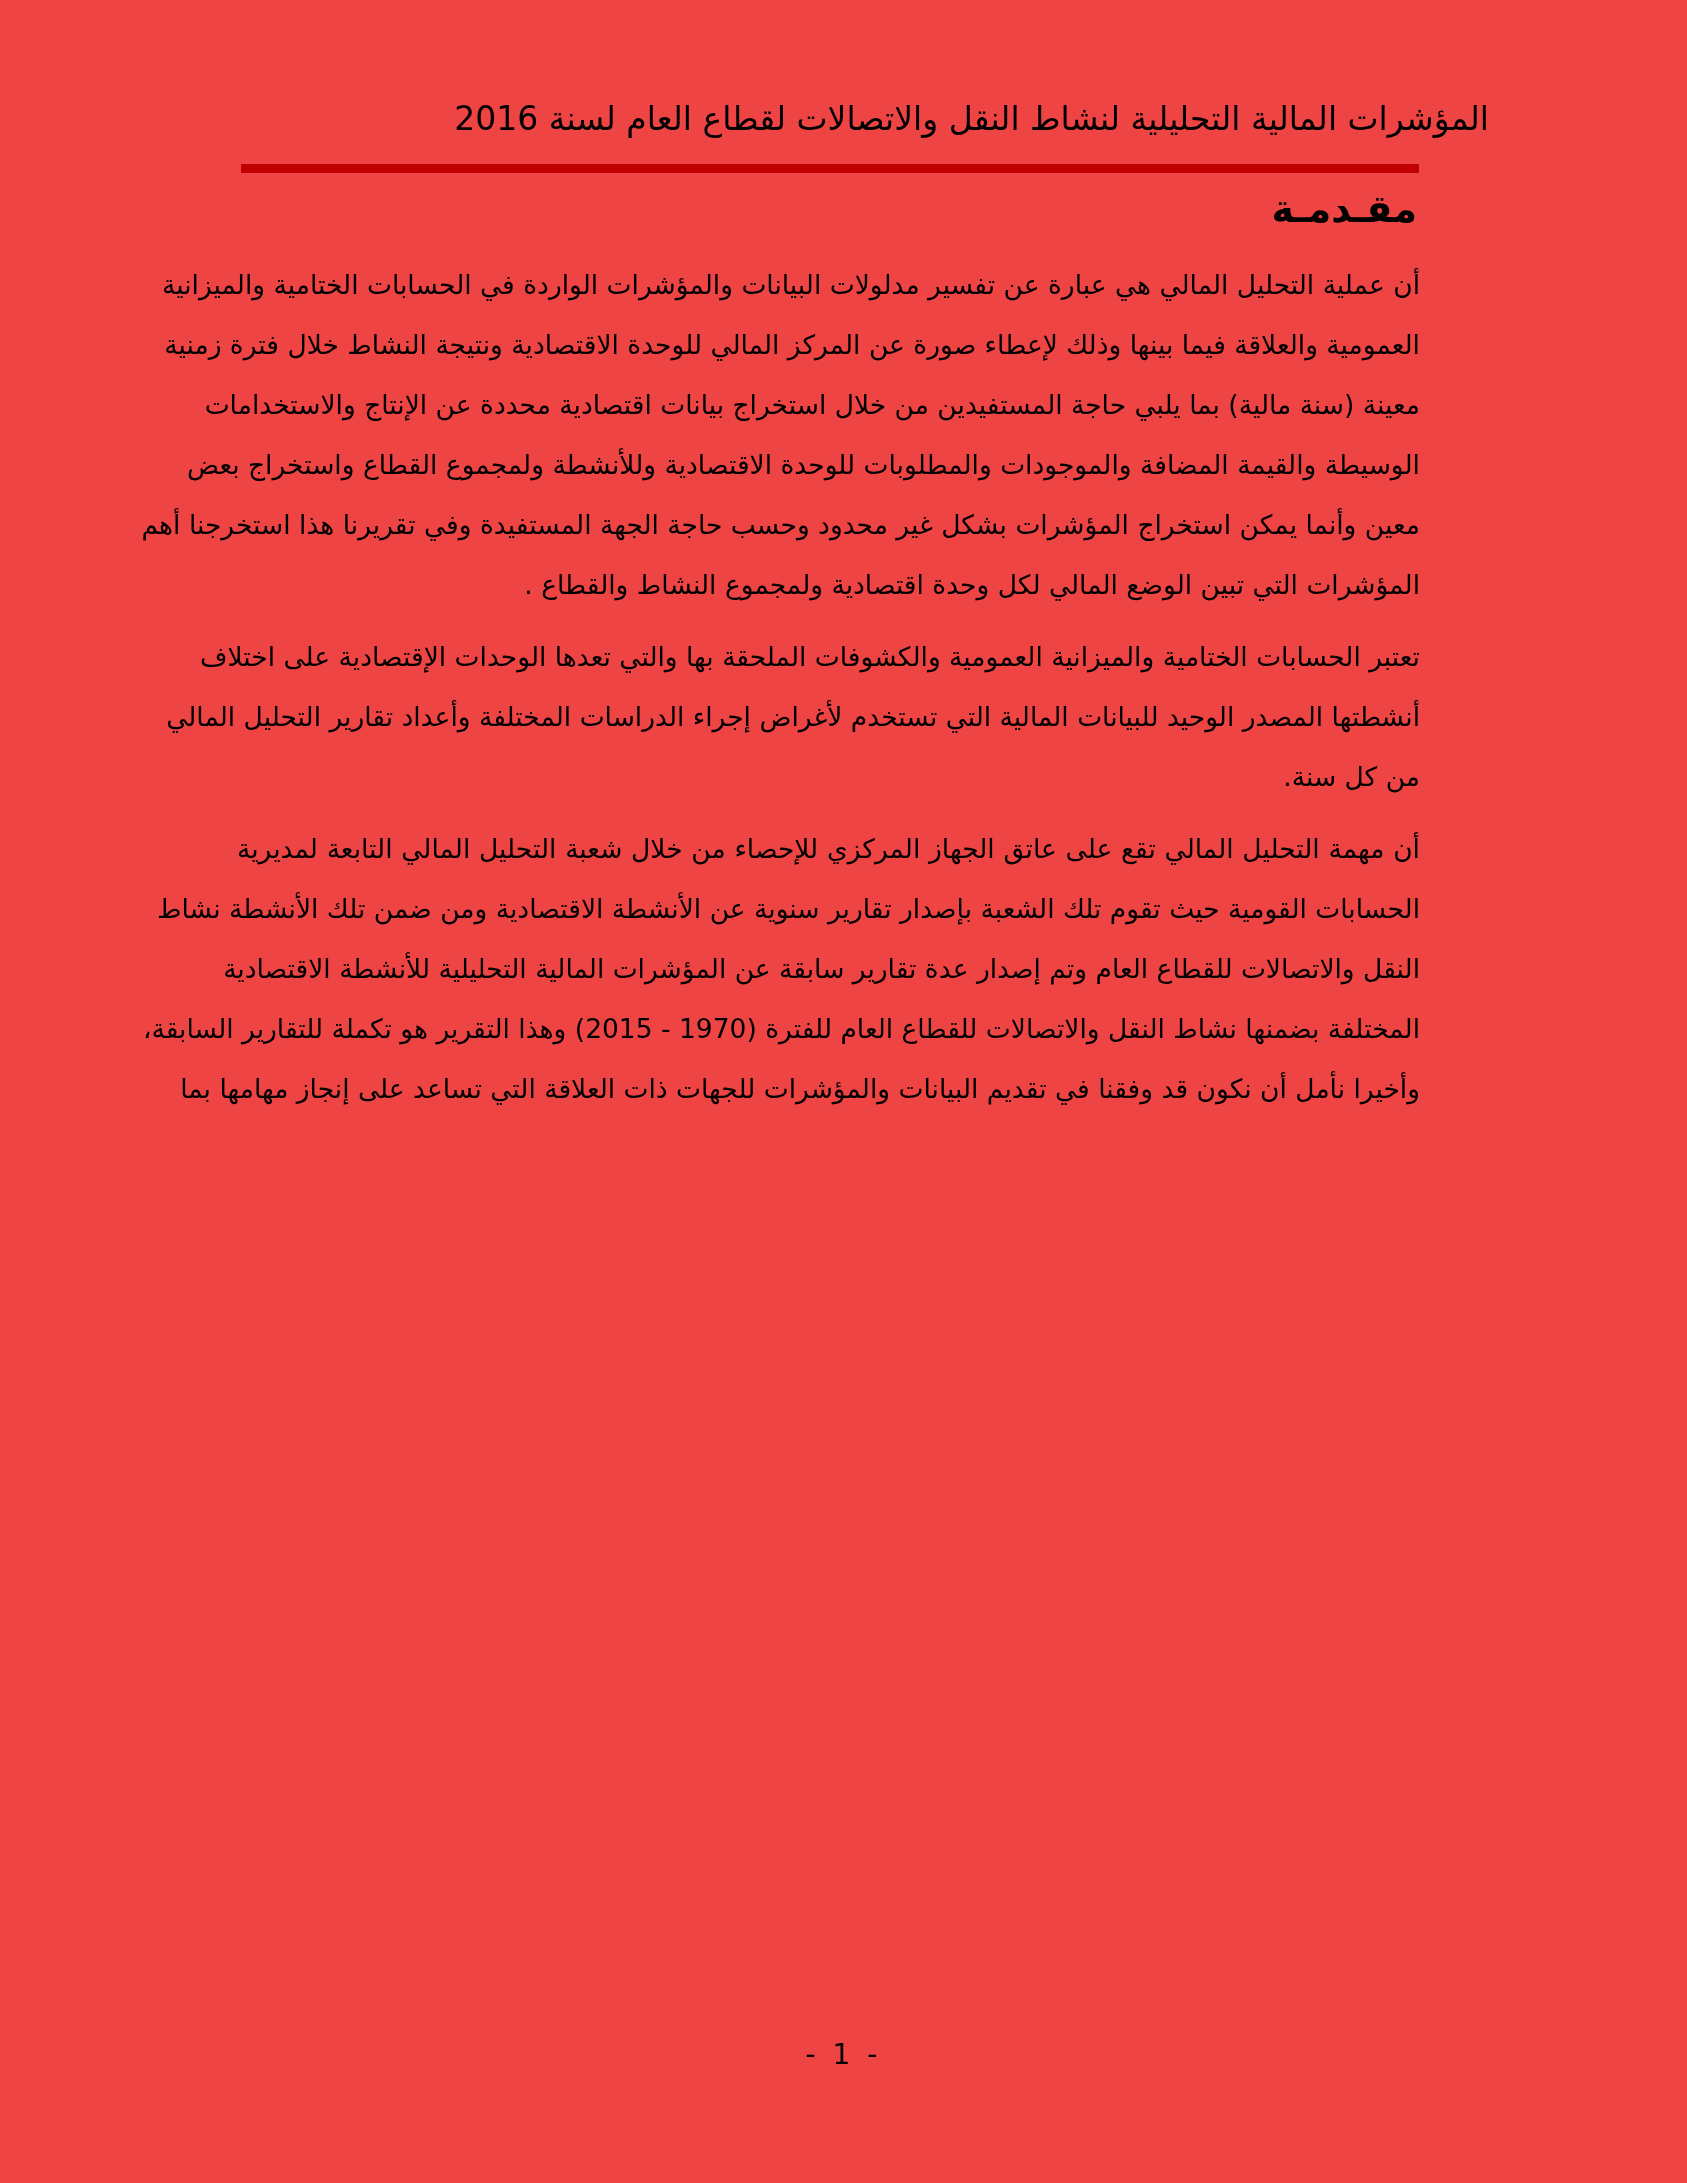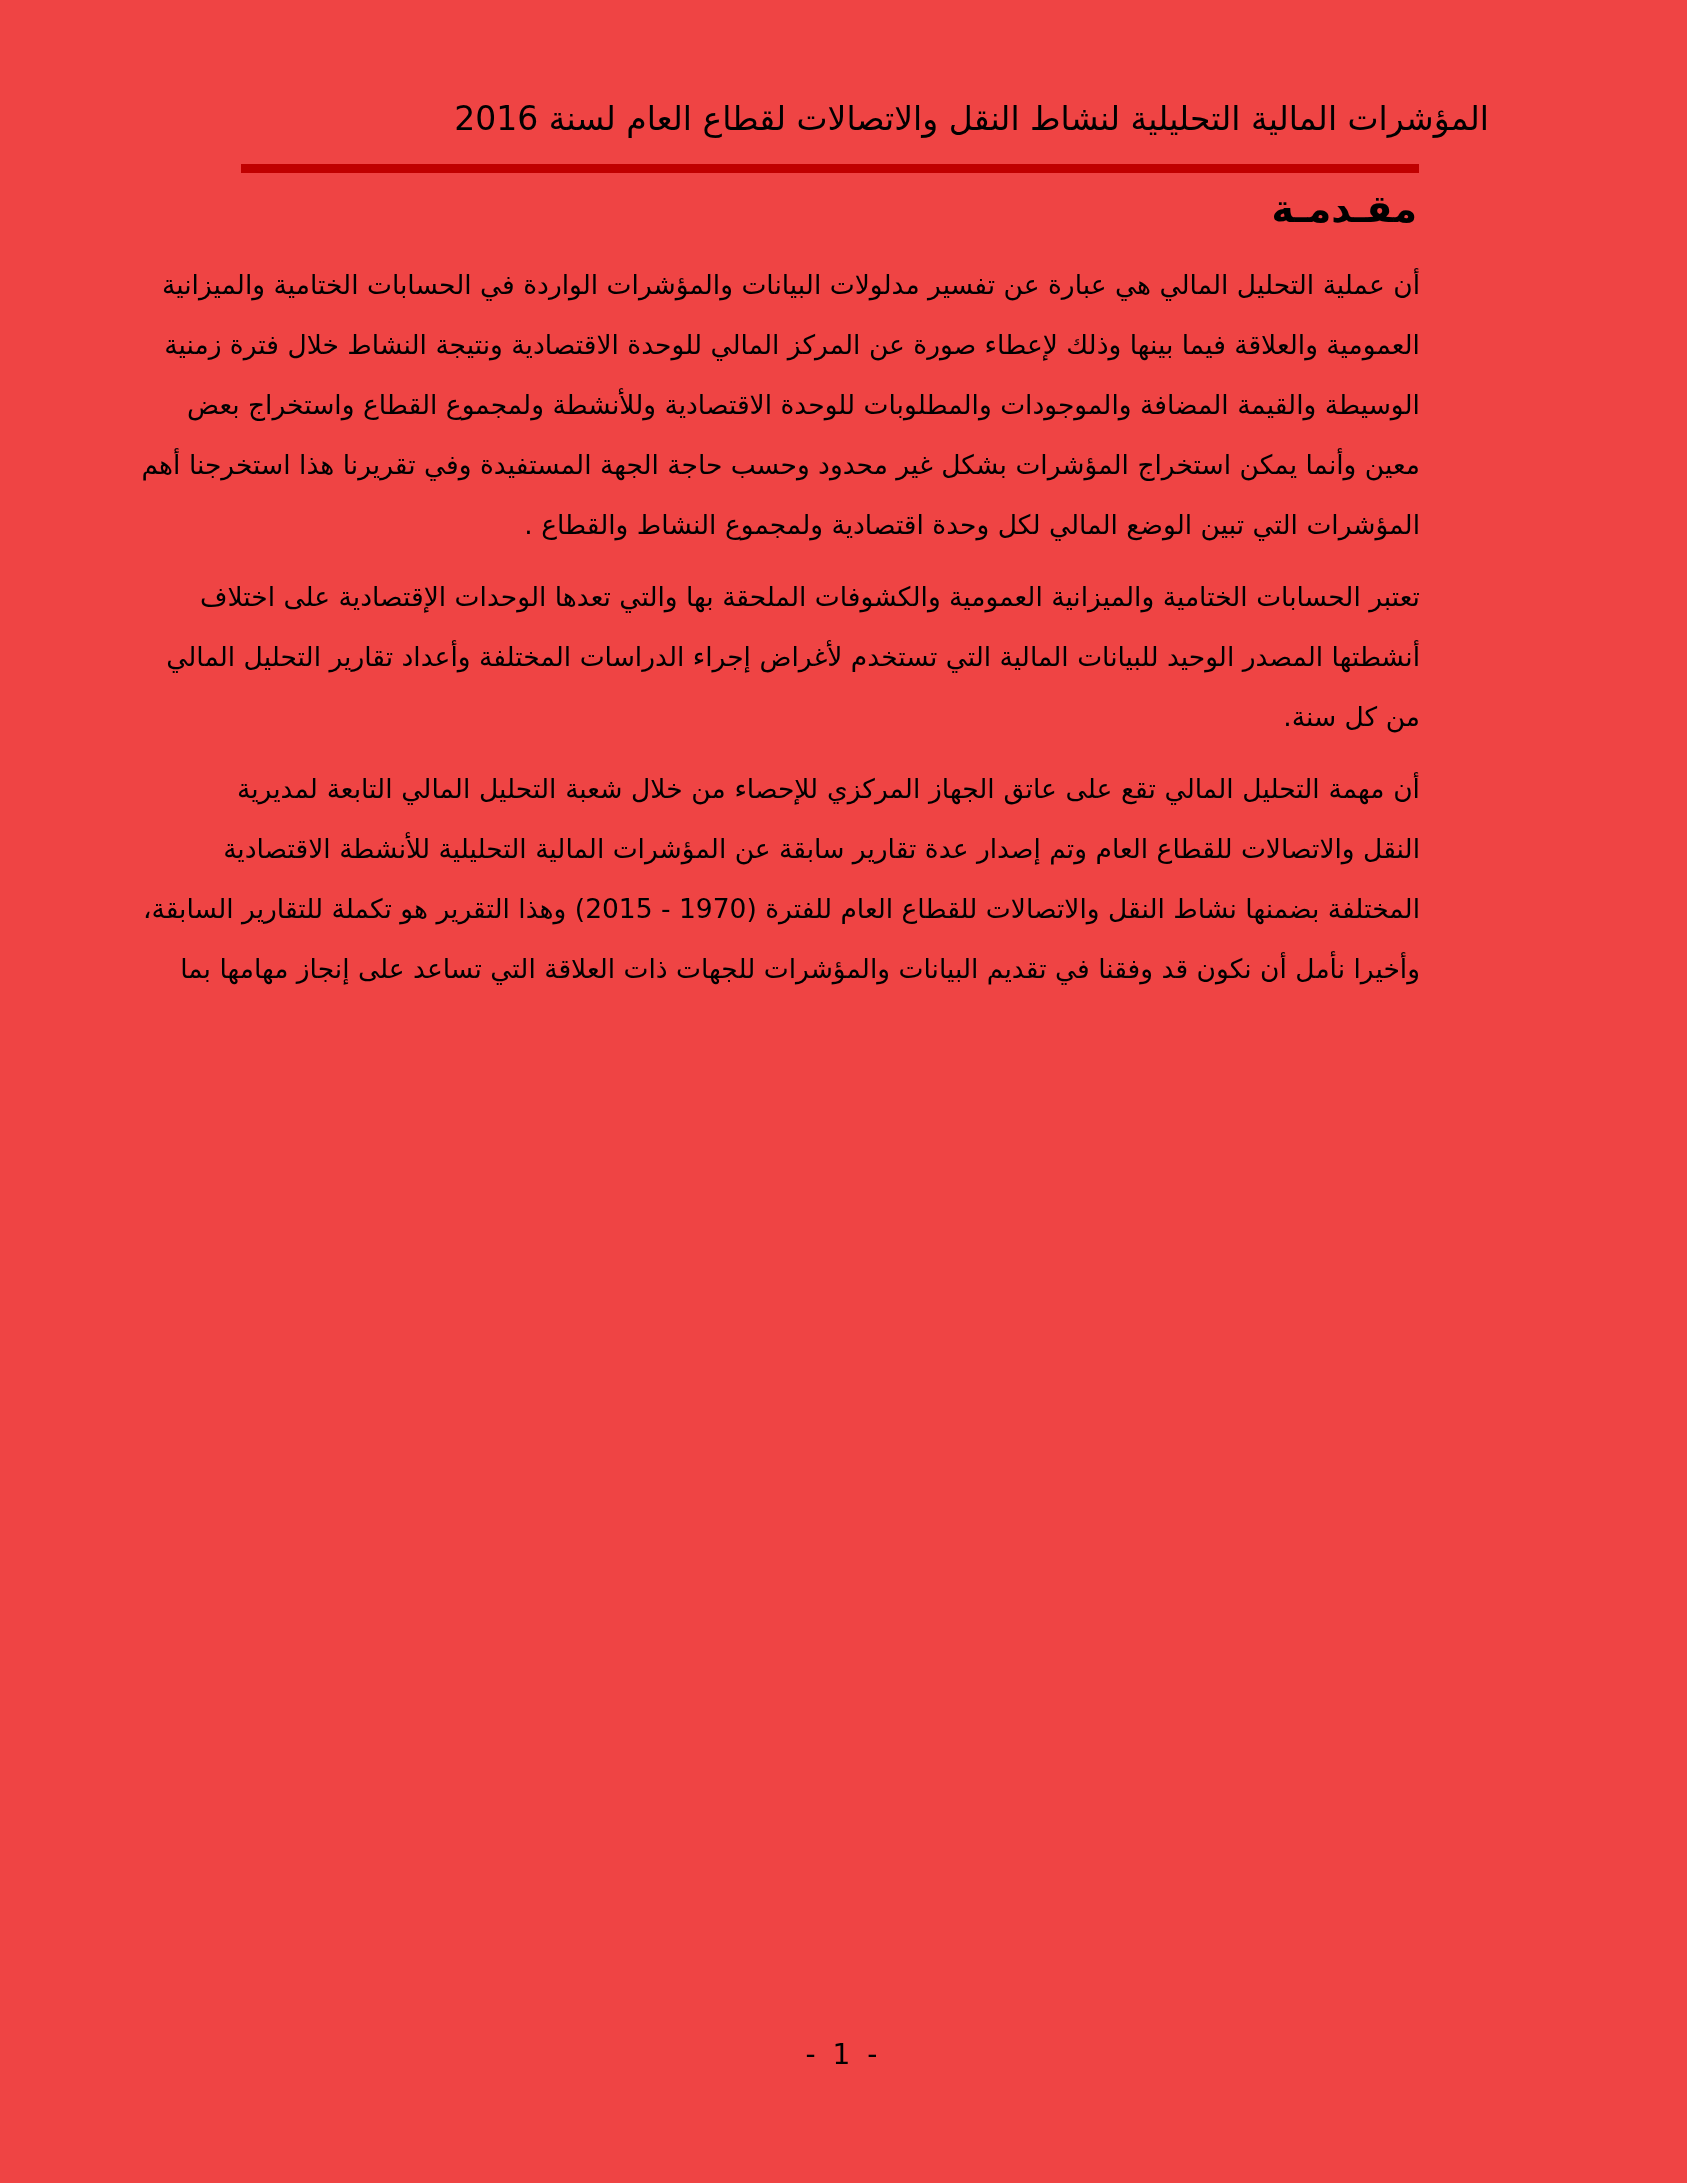--- a/index.html
+++ b/index.html
@@ -73,31 +73,33 @@
   <div class="header-title">المؤشرات المالية التحليلية لنشاط النقل والاتصالات لقطاع العام لسنة 2016</div>
 
   <div class="header-rule" style="background: rgb(192, 0, 0);"></div>
 
   <div class="section-heading">مقـدمـة</div>
 
   <div class="body-text">
       <div class="paragraph">
         <div class="line">أن عملية التحليل المالي هي عبارة عن تفسير مدلولات البيانات والمؤشرات الواردة في الحسابات الختامية والميزانية</div>
         <div class="line">العمومية والعلاقة فيما بينها وذلك لإعطاء صورة عن المركز المالي للوحدة الاقتصادية ونتيجة النشاط خلال فترة زمنية</div>
+        <div class="line">معينة (سنة مالية) بما يلبي حاجة المستفيدين من خلال استخراج بيانات اقتصادية محددة عن الإنتاج والاستخدامات</div>
         <div class="line">الوسيطة والقيمة المضافة والموجودات والمطلوبات للوحدة الاقتصادية وللأنشطة ولمجموع القطاع واستخراج بعض</div>
         <div class="line">معين وأنما يمكن استخراج المؤشرات بشكل غير محدود وحسب حاجة الجهة المستفيدة وفي تقريرنا هذا استخرجنا أهم</div>
         <div class="line last">المؤشرات التي تبين الوضع المالي لكل وحدة اقتصادية ولمجموع النشاط والقطاع .</div>
       </div>
       <div class="paragraph">
         <div class="line">تعتبر الحسابات الختامية والميزانية العمومية والكشوفات الملحقة بها والتي تعدها الوحدات الإقتصادية على اختلاف</div>
         <div class="line">أنشطتها المصدر الوحيد للبيانات المالية التي تستخدم لأغراض إجراء الدراسات المختلفة وأعداد تقارير التحليل المالي</div>
         <div class="line last">من كل سنة.</div>
       </div>
       <div class="paragraph">
         <div class="line">أن مهمة التحليل المالي تقع على عاتق الجهاز المركزي للإحصاء من خلال شعبة التحليل المالي التابعة لمديرية</div>
+        <div class="line">الحسابات القومية حيث تقوم تلك الشعبة بإصدار تقارير سنوية عن الأنشطة الاقتصادية ومن ضمن تلك الأنشطة نشاط</div>
         <div class="line">النقل والاتصالات للقطاع العام وتم إصدار عدة تقارير سابقة عن المؤشرات المالية التحليلية للأنشطة الاقتصادية</div>
         <div class="line">المختلفة بضمنها نشاط النقل والاتصالات للقطاع العام للفترة (1970 - 2015)  وهذا التقرير هو تكملة للتقارير السابقة،</div>
         <div class="line">وأخيرا نأمل أن نكون قد وفقنا في تقديم البيانات والمؤشرات للجهات ذات العلاقة التي تساعد على إنجاز مهامها بما</div>
       </div>
     </div>
 
   <div class="page-footer">
     <span>- 1 -</span>
   </div>
 

